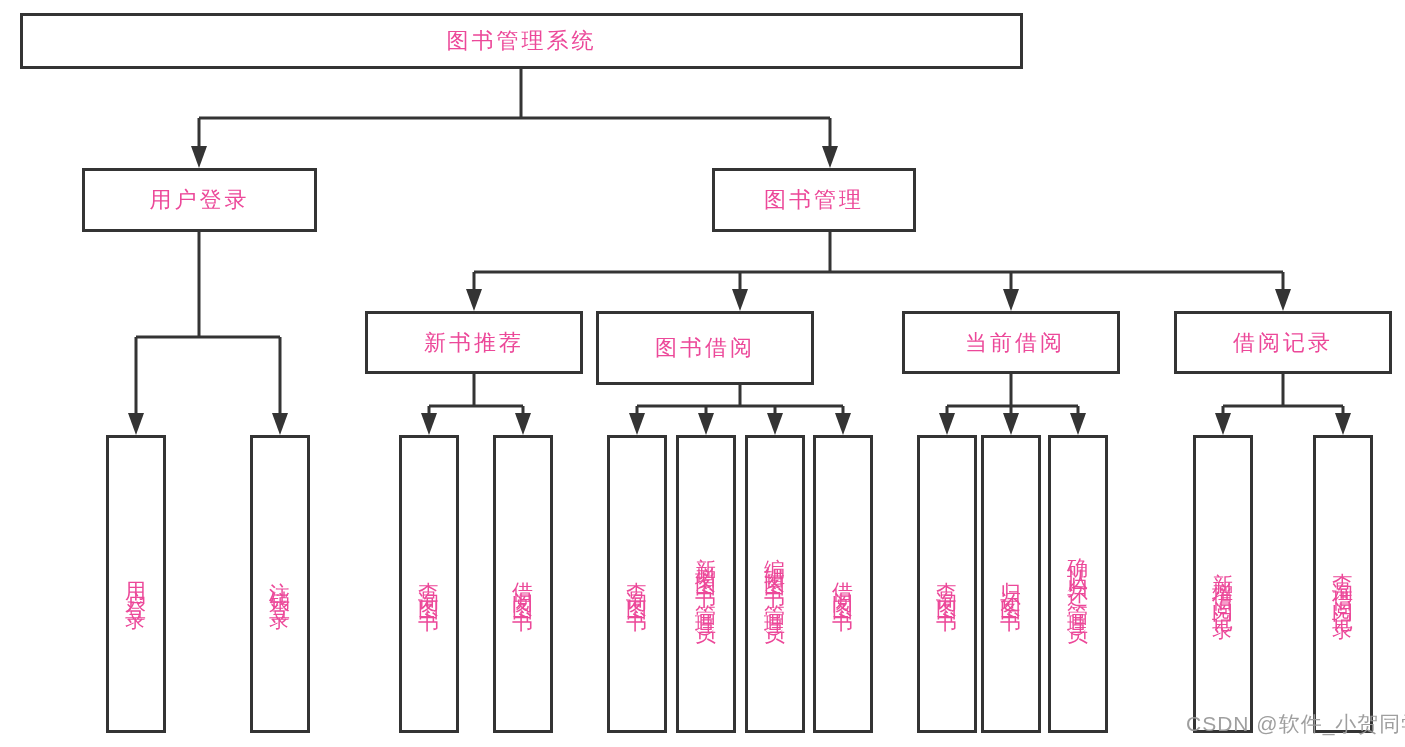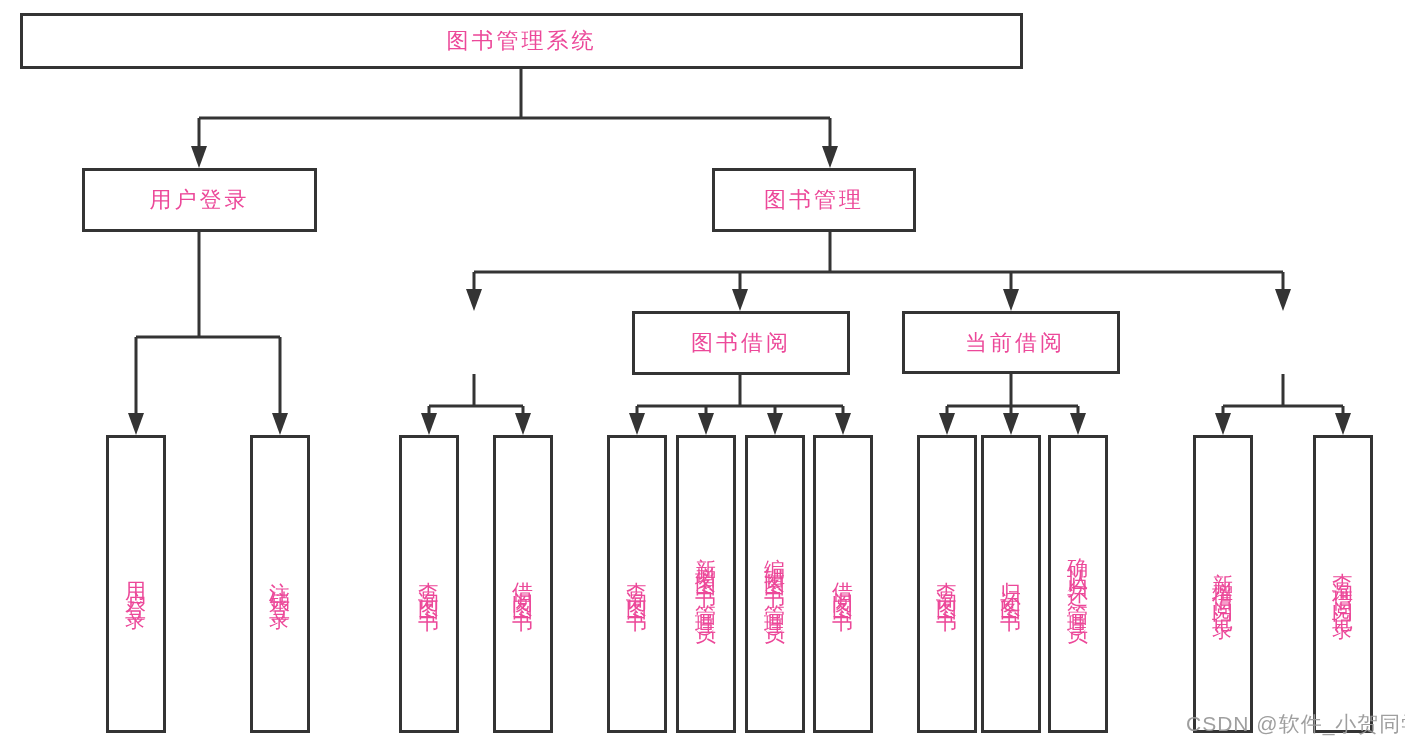--- a/index.html
+++ b/index.html
@@ -97,25 +97,31 @@
     <span>图书管理系统</span>
   </div>
 
   <div class="box hbox" style="left:82px; top:168px; width:235px; height:64px;">
     <span>用户登录</span>
   </div>
   <div class="box hbox" style="left:712px; top:168px; width:204px; height:64px;">
     <span>图书管理</span>
   </div>
 
-  <div class="box hbox" style="left:632px; top:311px; width:218px; height:64px;">
+  <div class="box hbox" style="left:365px; top:311px; width:218px; height:63px;">
+    <span>新书推荐</span>
+  </div>
+  <div class="box hbox" style="left:596px; top:311px; width:218px; height:74px;">
     <span>图书借阅</span>
   </div>
   <div class="box hbox" style="left:902px; top:311px; width:218px; height:63px;padding-left:8px;">
     <span>当前借阅</span>
+  </div>
+  <div class="box hbox" style="left:1174px; top:311px; width:218px; height:63px;">
+    <span>借阅记录</span>
   </div>
 
   <div class="box leaf" style="left:106px; top:435px; width:60px; height:298px;">
     <span>用户登录</span>
   </div>
   <div class="box leaf" style="left:250px; top:435px; width:60px; height:298px;">
     <span>注销登录</span>
   </div>
 
   <div class="box leaf" style="left:399px; top:435px; width:60px; height:298px;">

